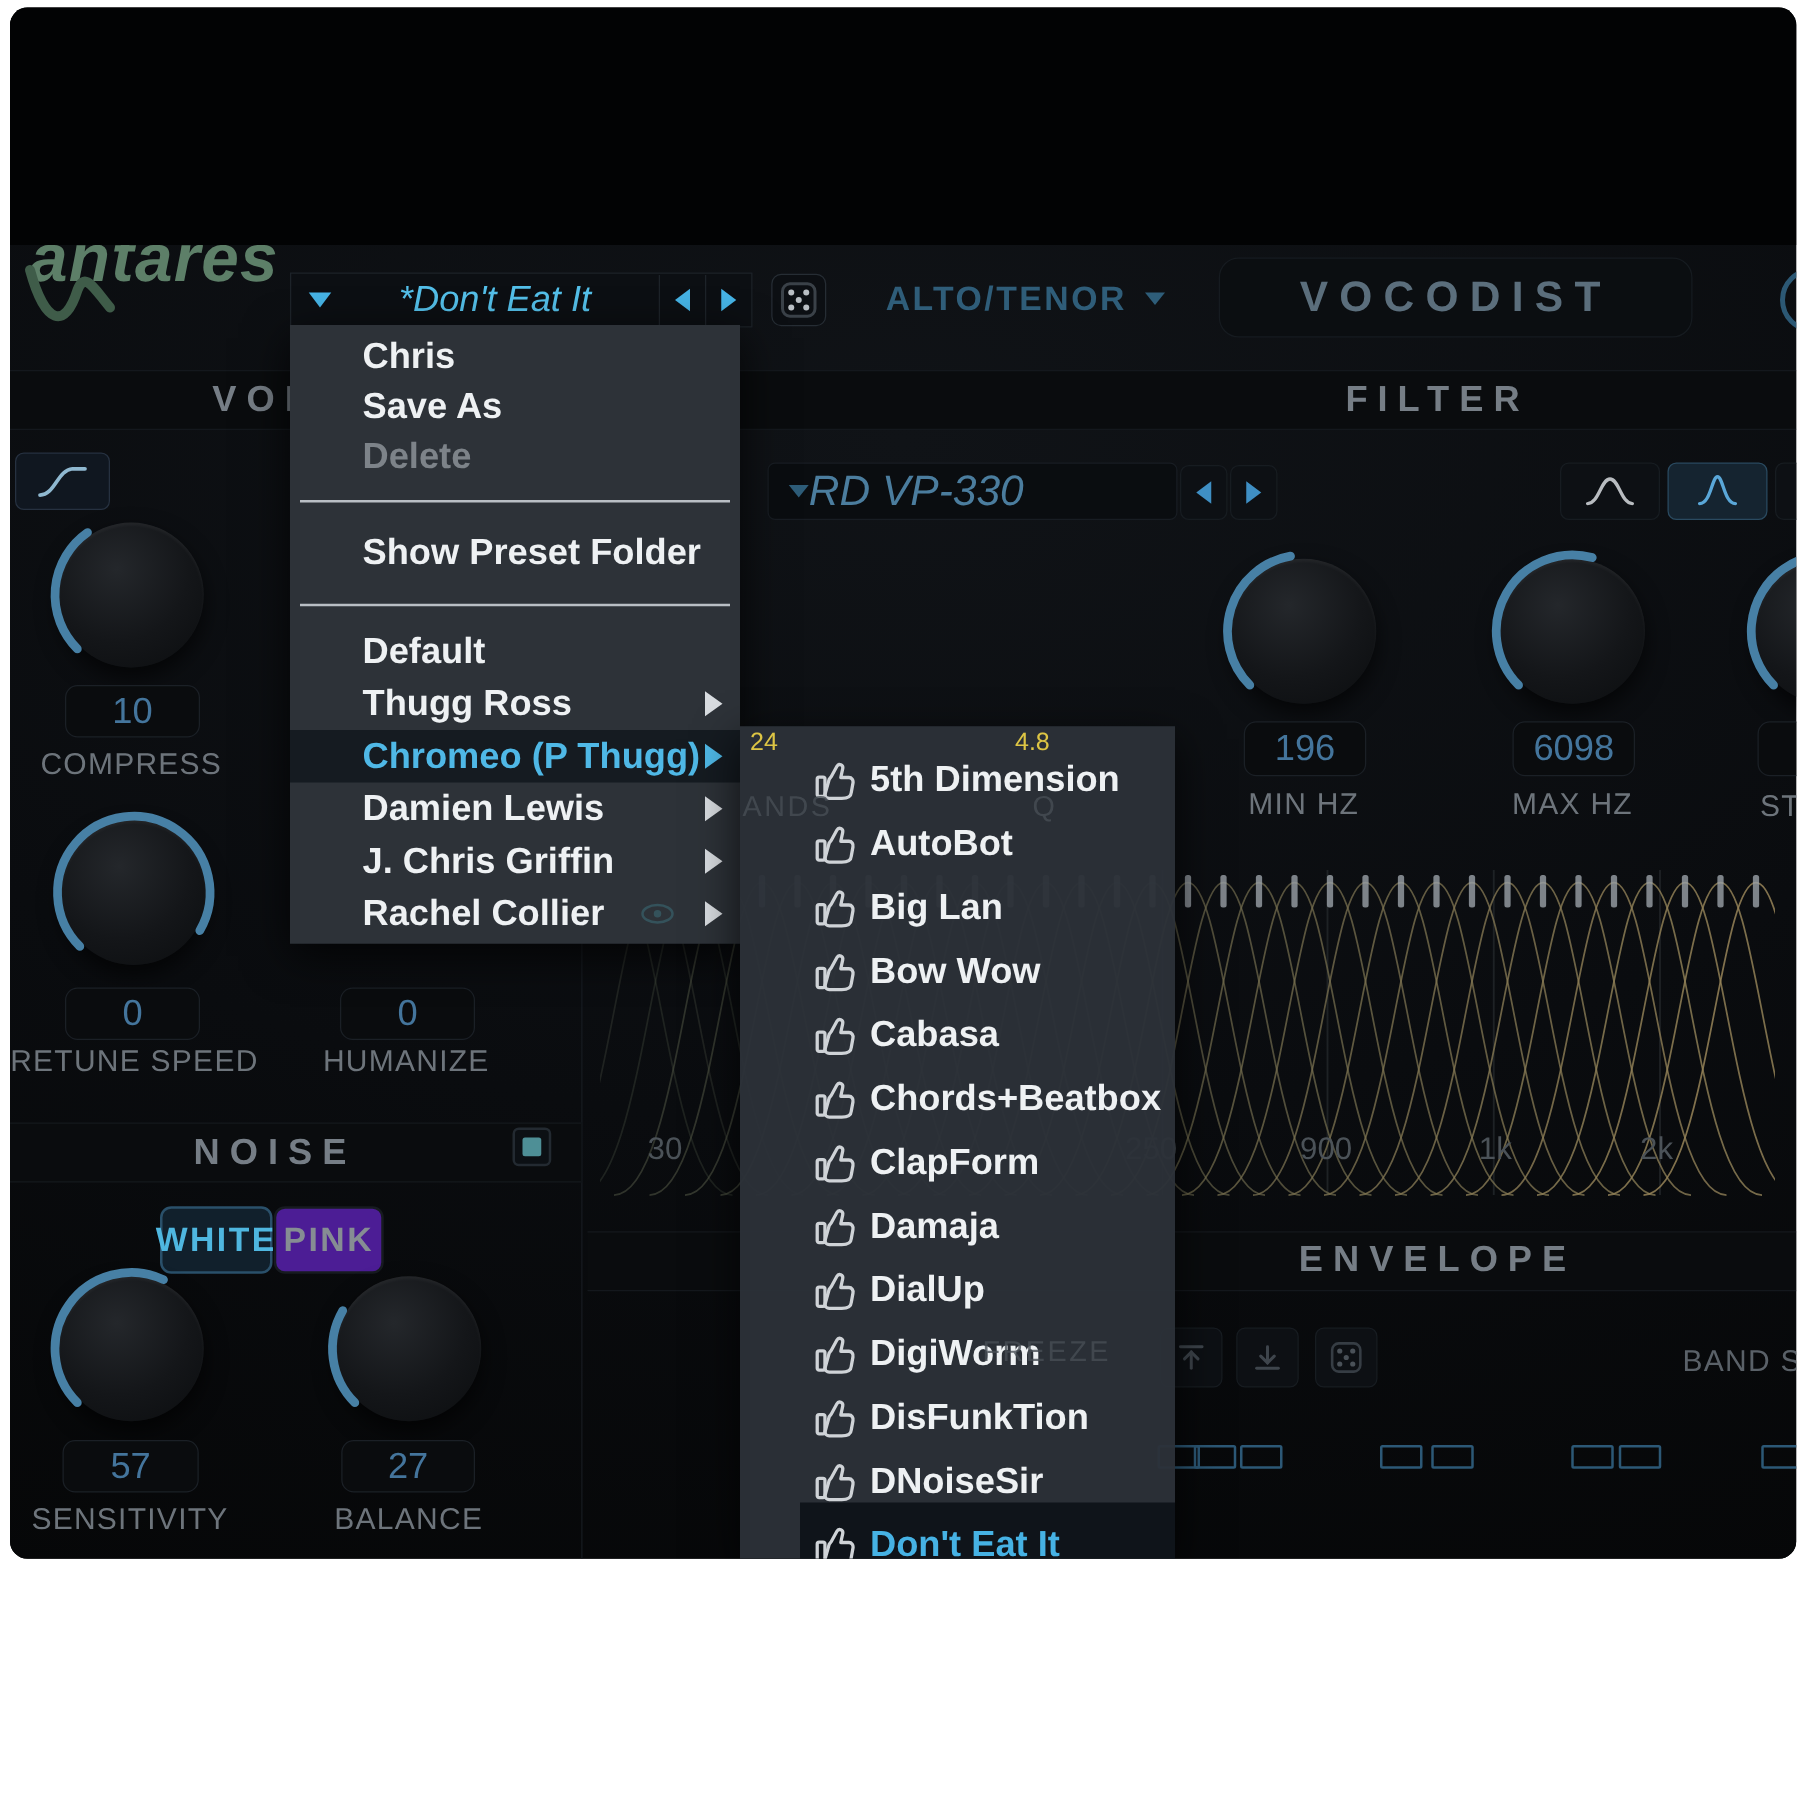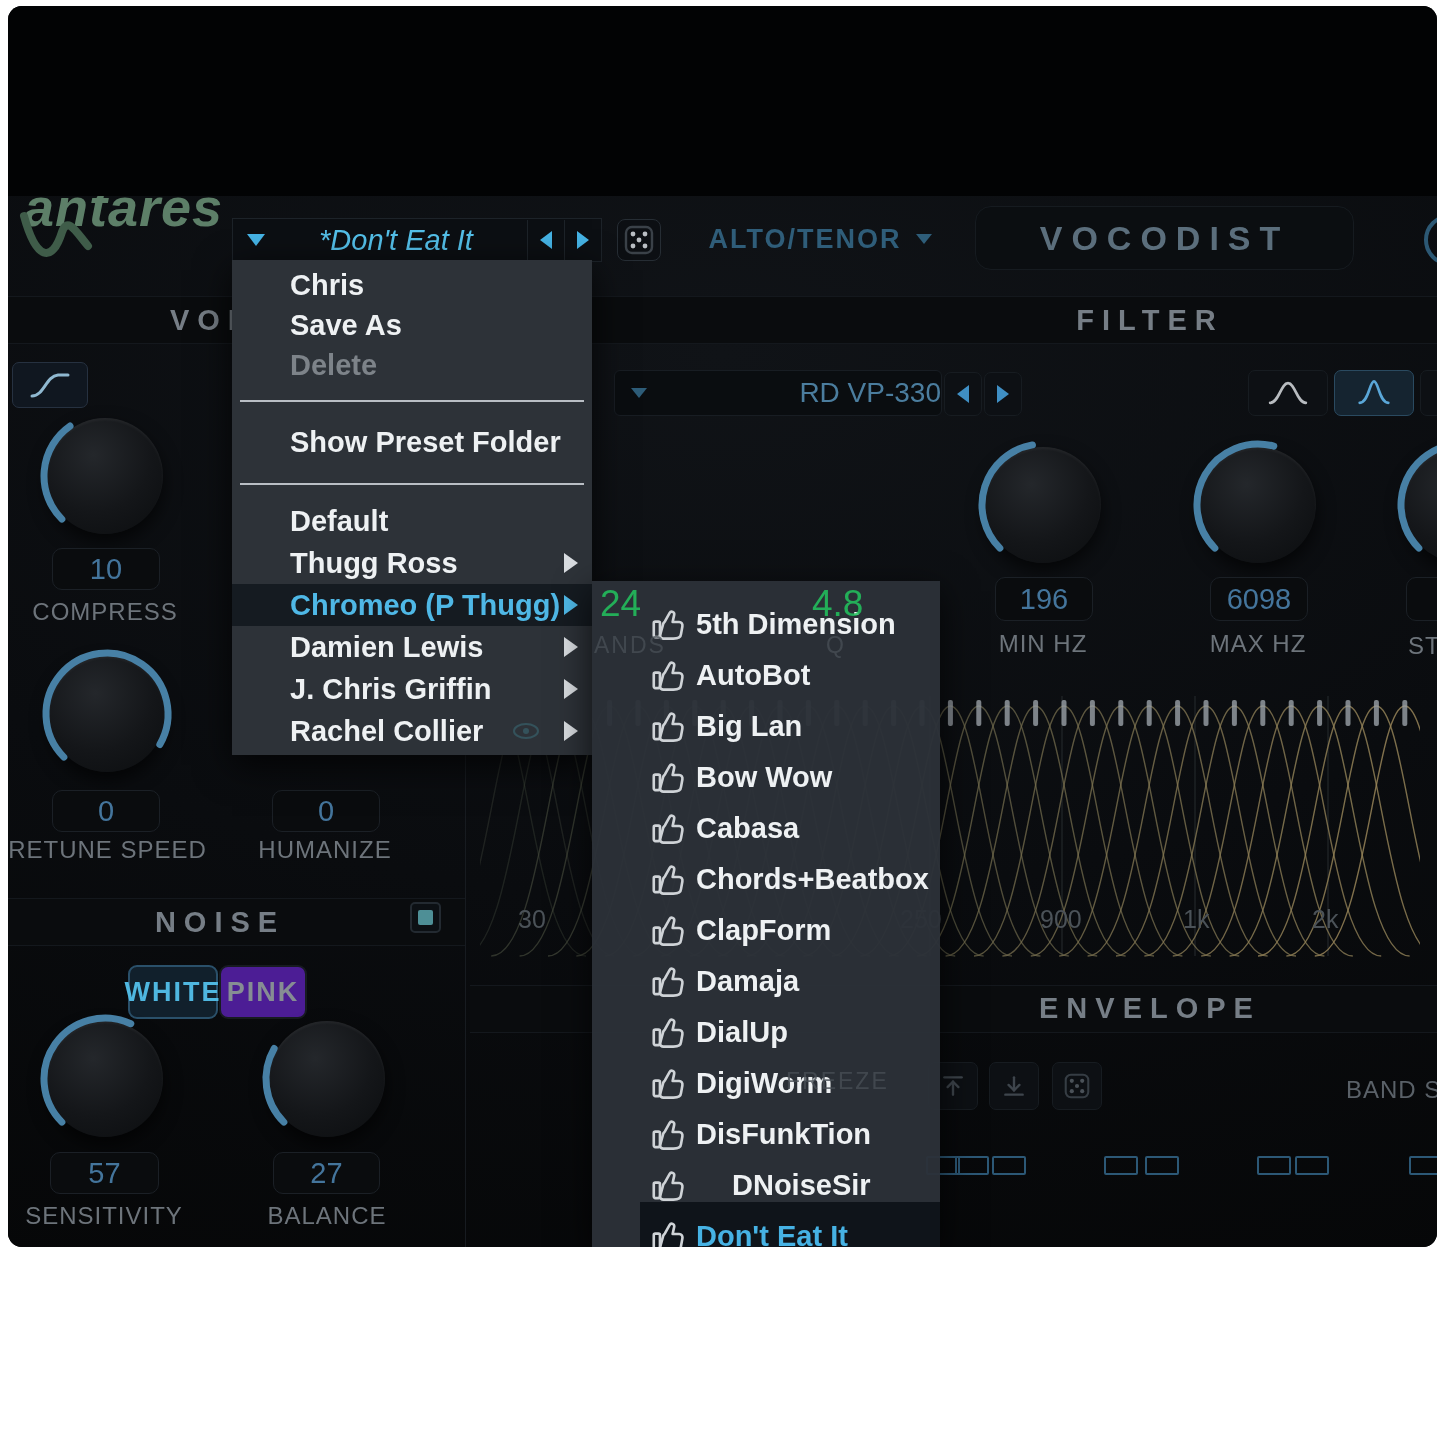--- a/index.html
+++ b/index.html
@@ -79,21 +79,21 @@
   .menu-sep{position:absolute;left:8px;width:344px;height:2px;background:#b9bec4;}
 
   .submenu{left:592px;top:581px;width:348px;height:666px;background:rgba(44,49,56,0.96);z-index:11;
            box-shadow:0 10px 34px rgba(0,0,0,.7);overflow:hidden;}
   .sub-item{position:absolute;left:0;width:100%;height:51px;display:flex;align-items:flex-end;margin-left:48px;}
   .sub-item .thumb{margin-left:10px;width:40px;}
   .sub-item .lbl{margin-left:6px;color:#eef1f3;font-size:29px;font-weight:bold;}
   .sub-item.sel{background:#0f141a;}
   .sub-item.sel .lbl{color:#46b2e4;}
   .ghost{position:absolute;z-index:12;pointer-events:none;}
-  .ghost.val{color:#22c55e;font-size:37px;opacity:.85;}
+  .ghost.val{color:#fde047;font-size:20px;opacity:.85;}
   .ghost.lab{color:#474e55;font-size:23px;letter-spacing:2px;opacity:.8;}
 
   .freq{color:#4b5258;font-size:25px;}
   .bandbox{position:absolute;width:30px;height:15px;border:2px solid #2c5876;border-radius:2px;}
   .envicon{stroke:#3e454c;stroke-width:2.2;fill:none;stroke-linecap:round;}
 </style>
 </head>
 <body>
 
 <div class="screen">
@@ -191,21 +191,21 @@
           <svg width="136" height="136">
             <path d="M 24.8664863476206 111.13351365237939 A 61 61 0 0 1 15.172450369149246 37.49999999999999" fill="none" stroke="#4b87ae" stroke-width="7" stroke-linecap="round" stroke-opacity="0.95"></path>
           </svg>
         </div>
       <div class="abs vbox" style="left:273px;top:1152px;width:105px;height:40px">27</div>
       <div class="abs plabel" style="left:242px;top:1202px;width:170px">BALANCE</div>
 
       <div class="abs plabel" style="left:498px;top:380px;width:100px;text-align:left">MODEL</div>
       <div class="abs" style="left:614px;top:370px;width:326px;height:44px;background:#0a0d10;border:1px solid #181d23;border-radius:6px;display:flex;align-items:center">
         <span class="tri tri-dim-dn" style="margin-left:16px"></span>
-        <span style="flex:1;text-align:right;color:#4b7d9e;font-size:28px;">RD VP-330</span>
+        <span style="flex:1;text-align:left;color:#4b7d9e;font-size:34px;font-style:italic">RD VP-330</span>
       </div>
       <div class="abs sq-btn" style="left:944px;top:372px;width:36px;height:42px">
           <span class="tri tri-l" style="border-right-color:#3f8fc4"></span>
         </div>
       <div class="abs sq-btn" style="left:984px;top:372px;width:36px;height:42px">
           <span class="tri tri-r" style="border-left-color:#3f8fc4"></span>
         </div>
 
       <div class="abs sq-btn" style="left:1248px;top:370px;width:78px;height:44px">
         <svg width="50" height="34" viewBox="0 0 48 38">
@@ -500,21 +500,21 @@
           </div>
           <div class="sub-item" style="top: 519px;">
             <svg class="thumb" width="38" height="34" viewBox="0 0 24 22">
               <g fill="none" stroke="#cfd3d7" stroke-width="1.7" stroke-linejoin="round">
                 <rect x="1.5" y="9.5" width="4" height="10" rx="1"></rect>
                 <path d="M5.5 18.5 c0 1 1 2 2.2 2 h6.5 c3.6 0 4.8 -1.4 4.9 -2.9 l0.9 -5 c0.3 -1.5 -0.6 -2.9 -2.1 -2.9 h-4.2 l1 -4.6 c0.4 -1.8 -2 -3 -3 -1.2 l-2.9 5.3 -1.1 1.4 z"></path>
               </g>
             </svg>
             <span class="lbl">DisFunkTion</span>
           </div>
-          <div class="sub-item" style="top: 570px; gap: 36px;">
+          <div class="sub-item" style="top: 570px;">
             <svg class="thumb" width="38" height="34" viewBox="0 0 24 22">
               <g fill="none" stroke="#cfd3d7" stroke-width="1.7" stroke-linejoin="round">
                 <rect x="1.5" y="9.5" width="4" height="10" rx="1"></rect>
                 <path d="M5.5 18.5 c0 1 1 2 2.2 2 h6.5 c3.6 0 4.8 -1.4 4.9 -2.9 l0.9 -5 c0.3 -1.5 -0.6 -2.9 -2.1 -2.9 h-4.2 l1 -4.6 c0.4 -1.8 -2 -3 -3 -1.2 l-2.9 5.3 -1.1 1.4 z"></path>
               </g>
             </svg>
             <span class="lbl">DNoiseSir</span>
           </div>
           <div class="sub-item sel" style="top: 621px;">
             <svg class="thumb" width="38" height="34" viewBox="0 0 24 22">

